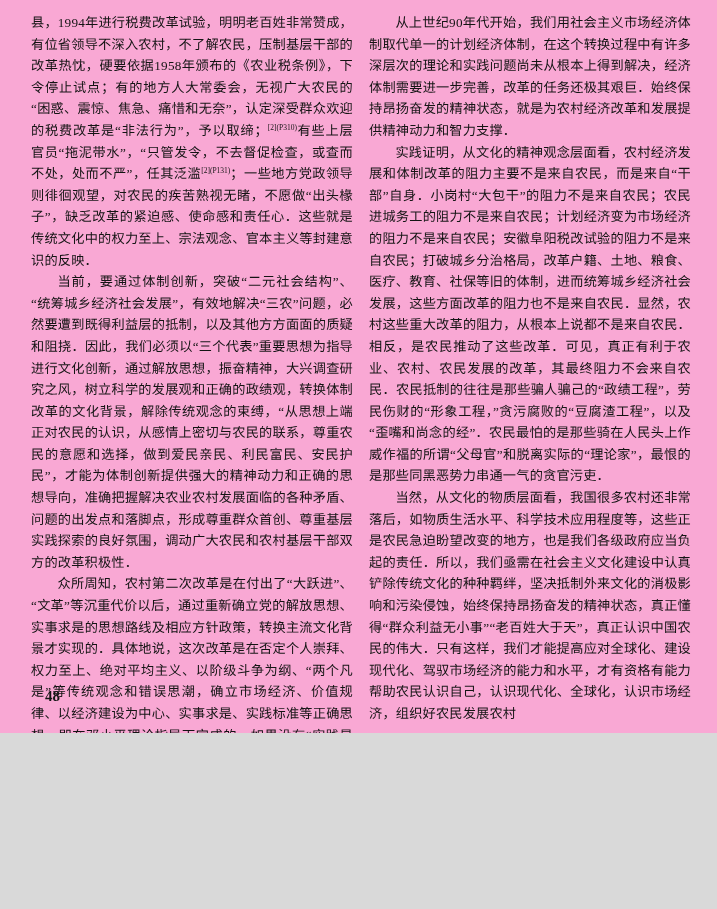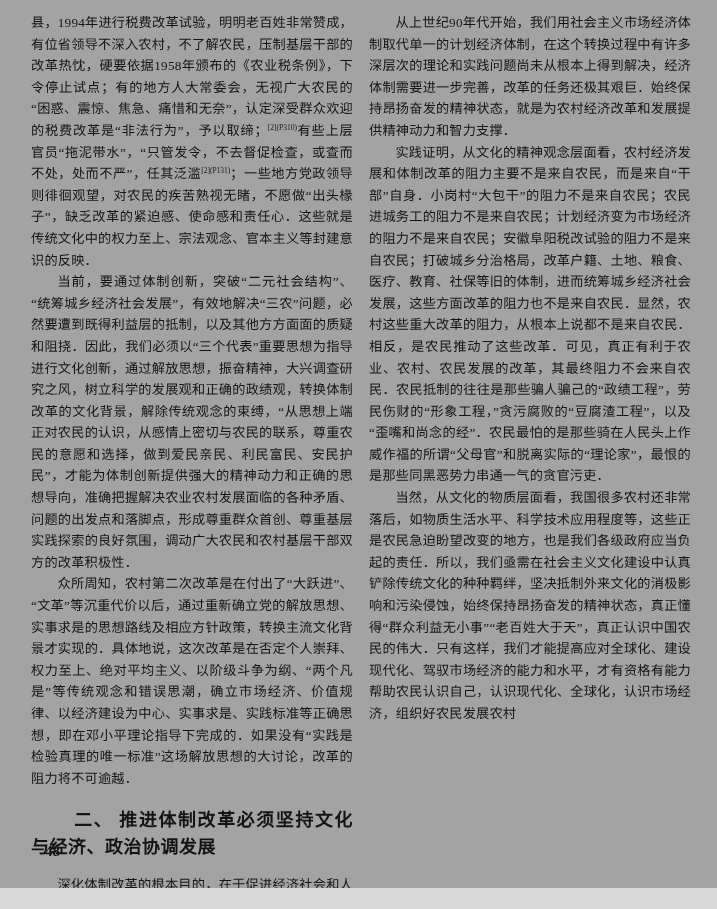--- a/index.html
+++ b/index.html
@@ -1,20 +1,20 @@
 <!DOCTYPE html>
 <html lang="zh-CN"><head>
 <meta charset="utf-8">
 <style>
   html,body{margin:0;padding:0;background:#d9d9d9;}
   .page{
     position:relative;
-    width:717px;height:888px;
+    width:717px;height:733px;
     margin:0 auto;
-    background:#a3a3a3;
+    background:#f9a8d4;
     overflow:hidden;
     font-family:"Liberation Serif","DejaVu Serif",serif;
     color:#141414;
     box-sizing:border-box;
     padding-left:17px;
   }
   .columns{
     position:absolute;
     top:12px;left:31px;
     width:660px;

